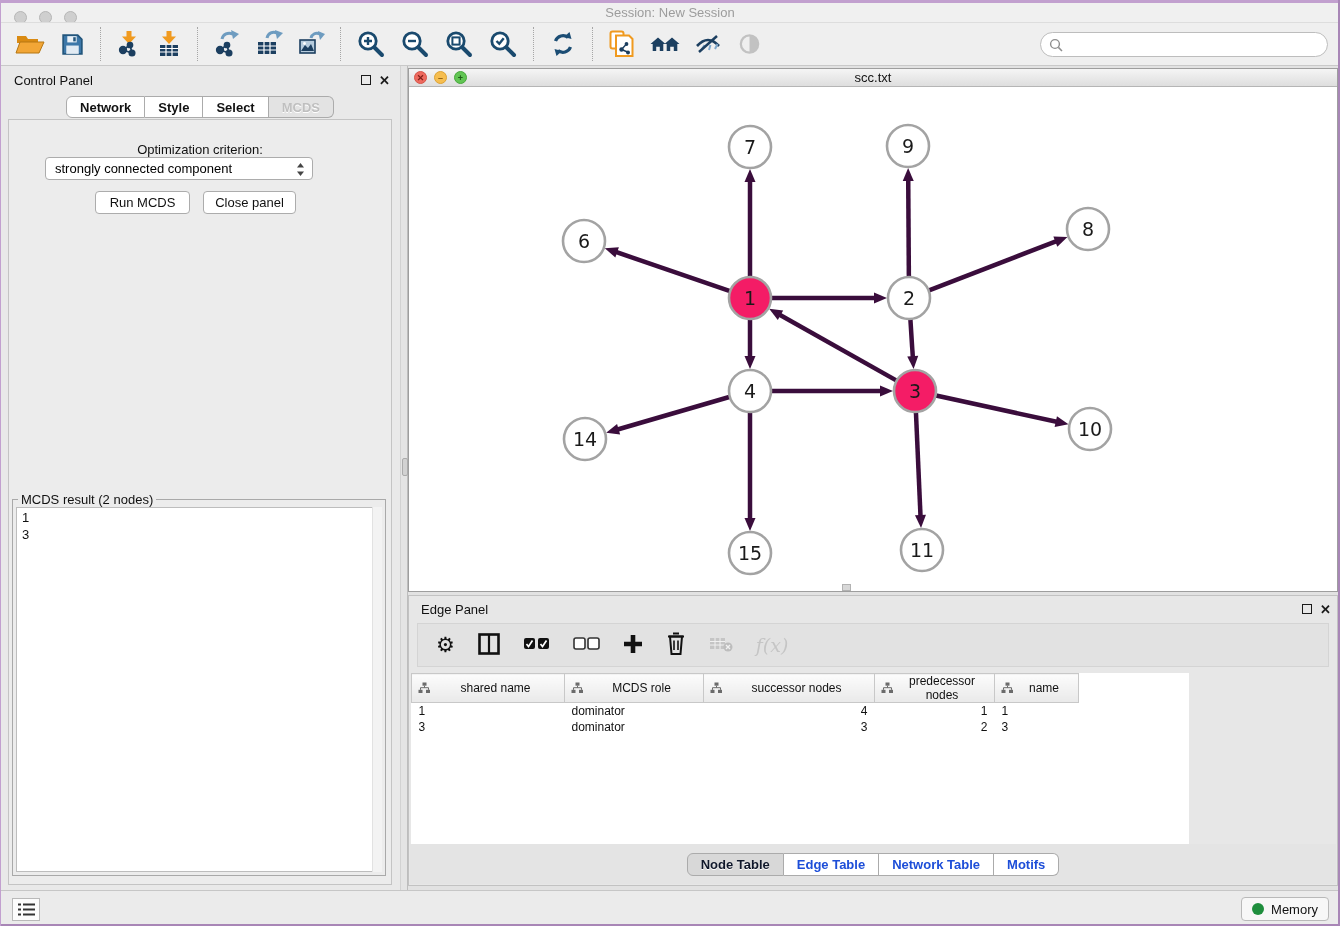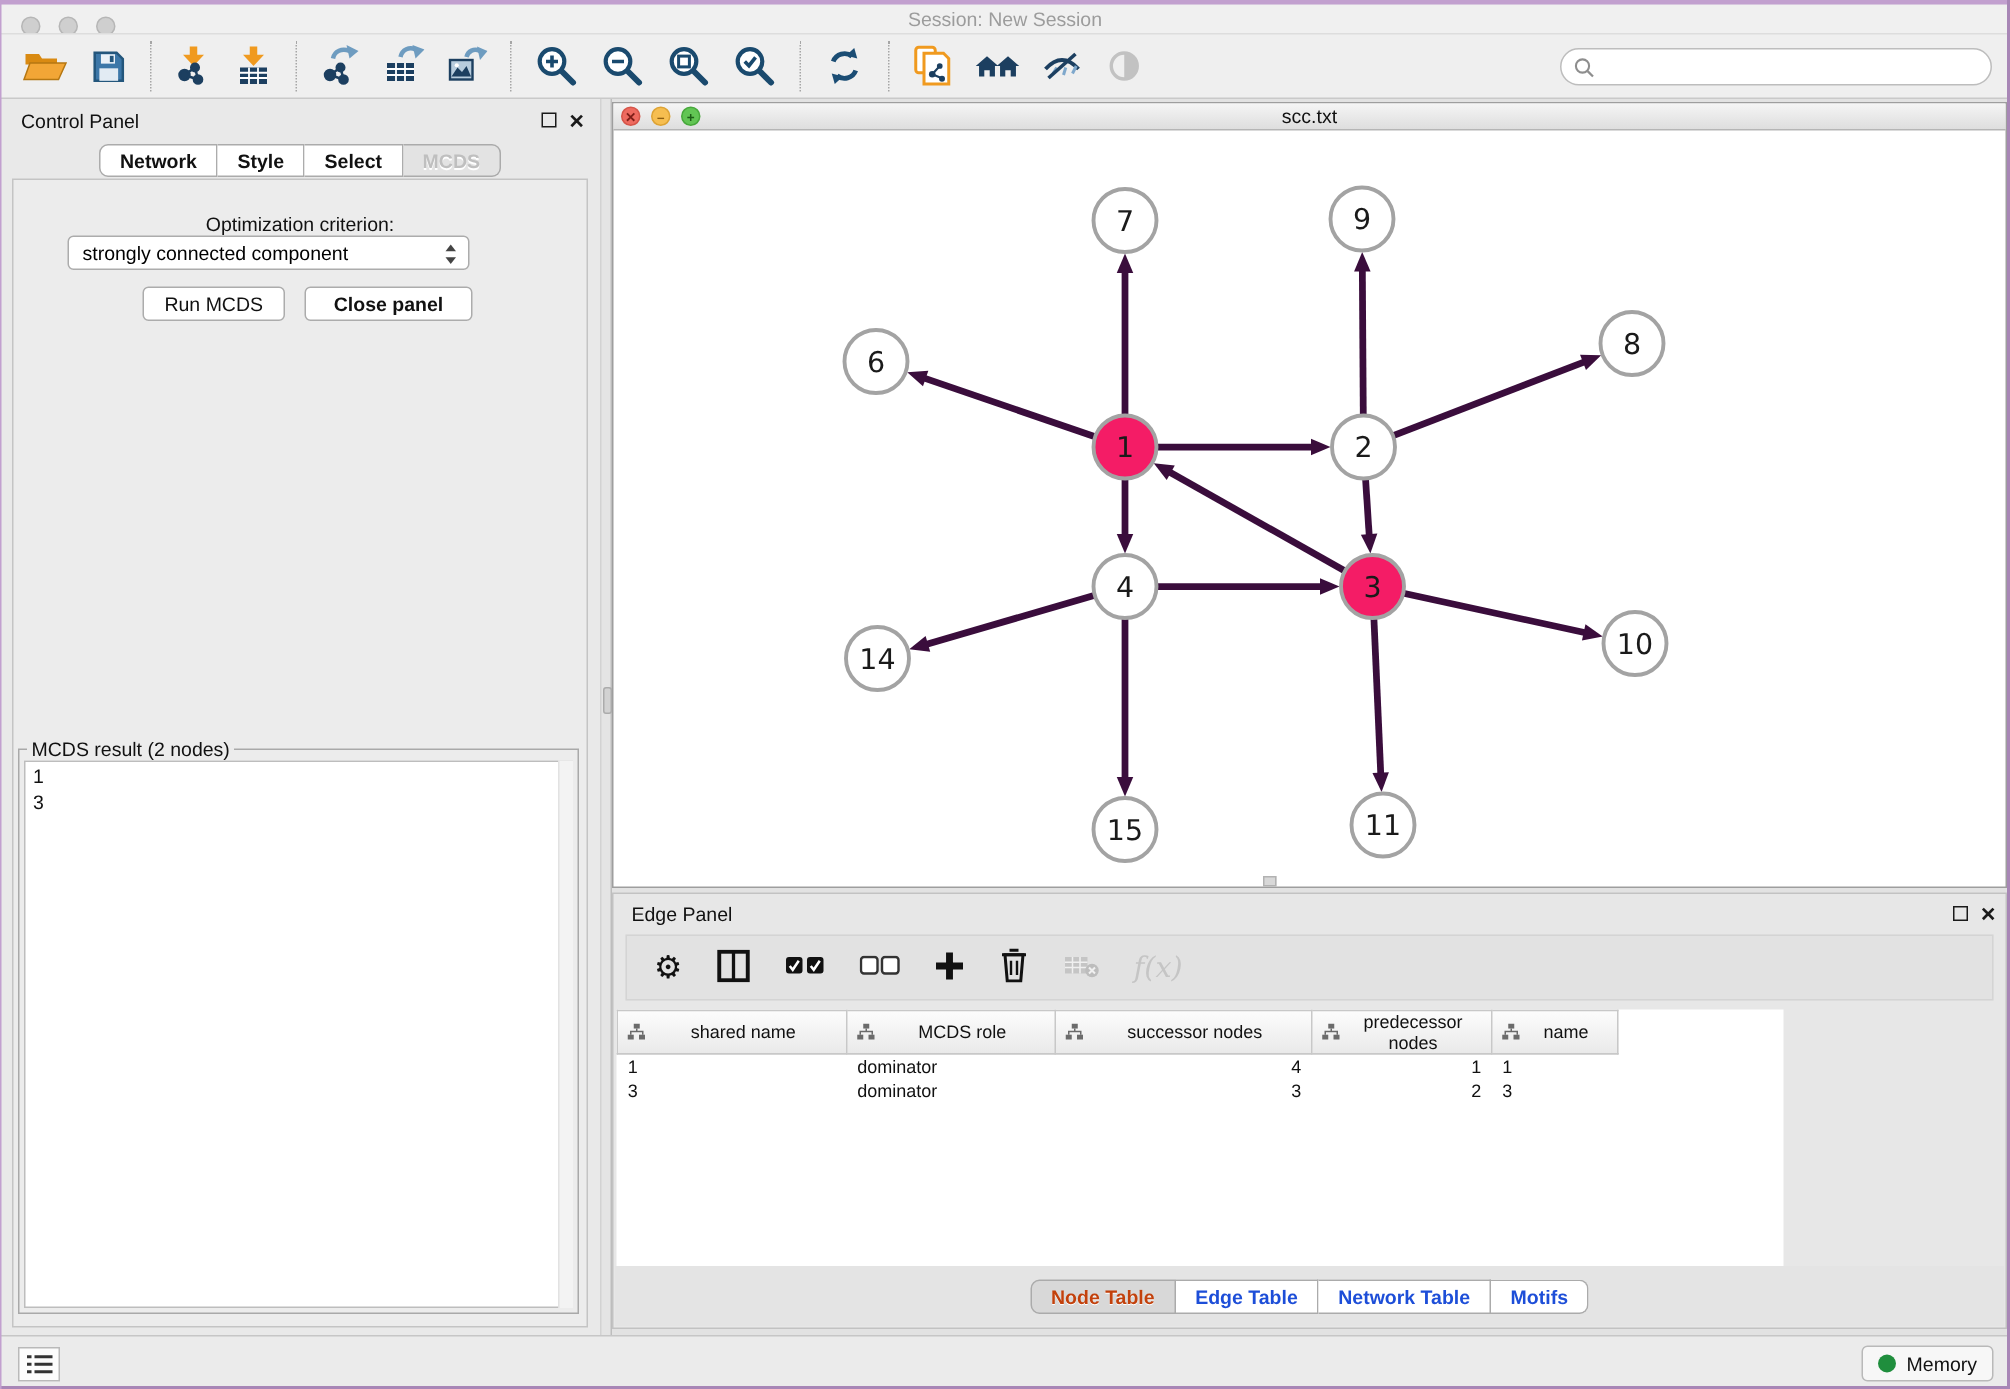--- a/index.html
+++ b/index.html
@@ -48,21 +48,21 @@
   .cp-content{position:absolute;left:8px;top:53px;width:384px;height:766px;background:#ECECEC;
               border:1px solid #C4C4C4;box-sizing:border-box;}
   .opt-label{position:absolute;left:0;width:100%;top:10px;text-align:center;font-size:13px;color:#111;margin-top:12px;}
   .criterion{position:absolute;left:36px;top:37px;width:268px;height:23px;background:#FFF;
              border:1px solid #ACACAC;border-radius:4px;font-size:13px;display:flex;align-items:center;
              padding-left:9px;box-sizing:border-box;}
   .criterion .stepper{position:absolute;right:7px;top:4px;}
   .cp-btn{position:absolute;top:71px;height:23px;background:#FFF;border:1px solid #ACACAC;border-radius:4px;
           font-size:13px;font-family:"Liberation Sans",sans-serif;color:#111;}
   .btn-run{left:86px;width:95px;}
-  .btn-close{left:194px;width:112px;font-weight:bold;}
+  .btn-close{left:194px;width:93px;}
   .result-fieldset{position:absolute;left:3px;top:372px;width:374px;height:384px;border:1px solid #A9A9A9;
                    margin:0;padding:0;box-sizing:border-box;}
   .result-fieldset legend{font-size:13px;color:#111;margin-left:5px;padding:0 3px;}
   .result-box{position:absolute;left:3px;right:3px;top:0px;bottom:3px;background:#FFF;
               border:1px solid #BDBDBD;font-size:13px;line-height:17px;padding:1px 5px;
               white-space:pre;overflow:hidden;color:#111;}
   .result-scroll{position:absolute;right:3px;top:0;width:9px;bottom:3px;background:#F3F3F3;
                  border-left:1px solid #E2E2E2;}
 
   
@@ -106,21 +106,21 @@
                      border:1px solid #C8C8C8;font-weight:normal;}
   .th-inner{display:flex;align-items:center;height:100%;}
   .th-inner .colicon{margin-left:6px;display:flex;}
   .th-inner .collabel{flex:1;text-align:center;font-size:12px;color:#111;padding-right:4px;}
   table.nodetable td{height:16px;padding:0 7px;border:none;white-space:nowrap;overflow:hidden;}
   .tp-tabstrip{position:absolute;left:1px;bottom:1px;width:926px;height:40px;background:#E4E4E4;
                display:flex;justify-content:center;align-items:center;}
   .tp-tabstrip .seg{background:#FFF;color:#1d4ed8;font-weight:bold;height:23px;border-radius:0;}
   .tp-tabstrip .seg:first-child{border-radius:6px 0 0 6px;}
   .tp-tabstrip .seg:last-child{border-radius:0 6px 6px 0;}
-  .tp-tabstrip .seg.active{background:#D8D8D8;color:#c2410c;}
+  .tp-tabstrip .seg.active{background:#D8D8D8;color:#0f172a;}
 
   
   .statusbar{position:absolute;left:0;top:890px;width:100%;height:40px;background:#EBEBEB;
              border-top:1px solid #C6C6C6;box-sizing:border-box;padding-left:28px;}
   .sb-left-btn{position:absolute;left:12px;top:7px;width:28px;height:23px;background:#FCFCFC;
                border:1px solid #B9B9B9;display:flex;align-items:center;justify-content:center;padding:0;}
   .memory-btn{position:absolute;right:11px;top:6px;height:24px;padding:0 10px;background:#F7F7F7;
               border:1px solid #B9B9B9;border-radius:4px;display:flex;align-items:center;gap:7px;
               font-size:13px;color:#111;font-family:"Liberation Sans",sans-serif;}
   .memory-dot{width:12px;height:12px;border-radius:50%;background:#1F8E3D;}

